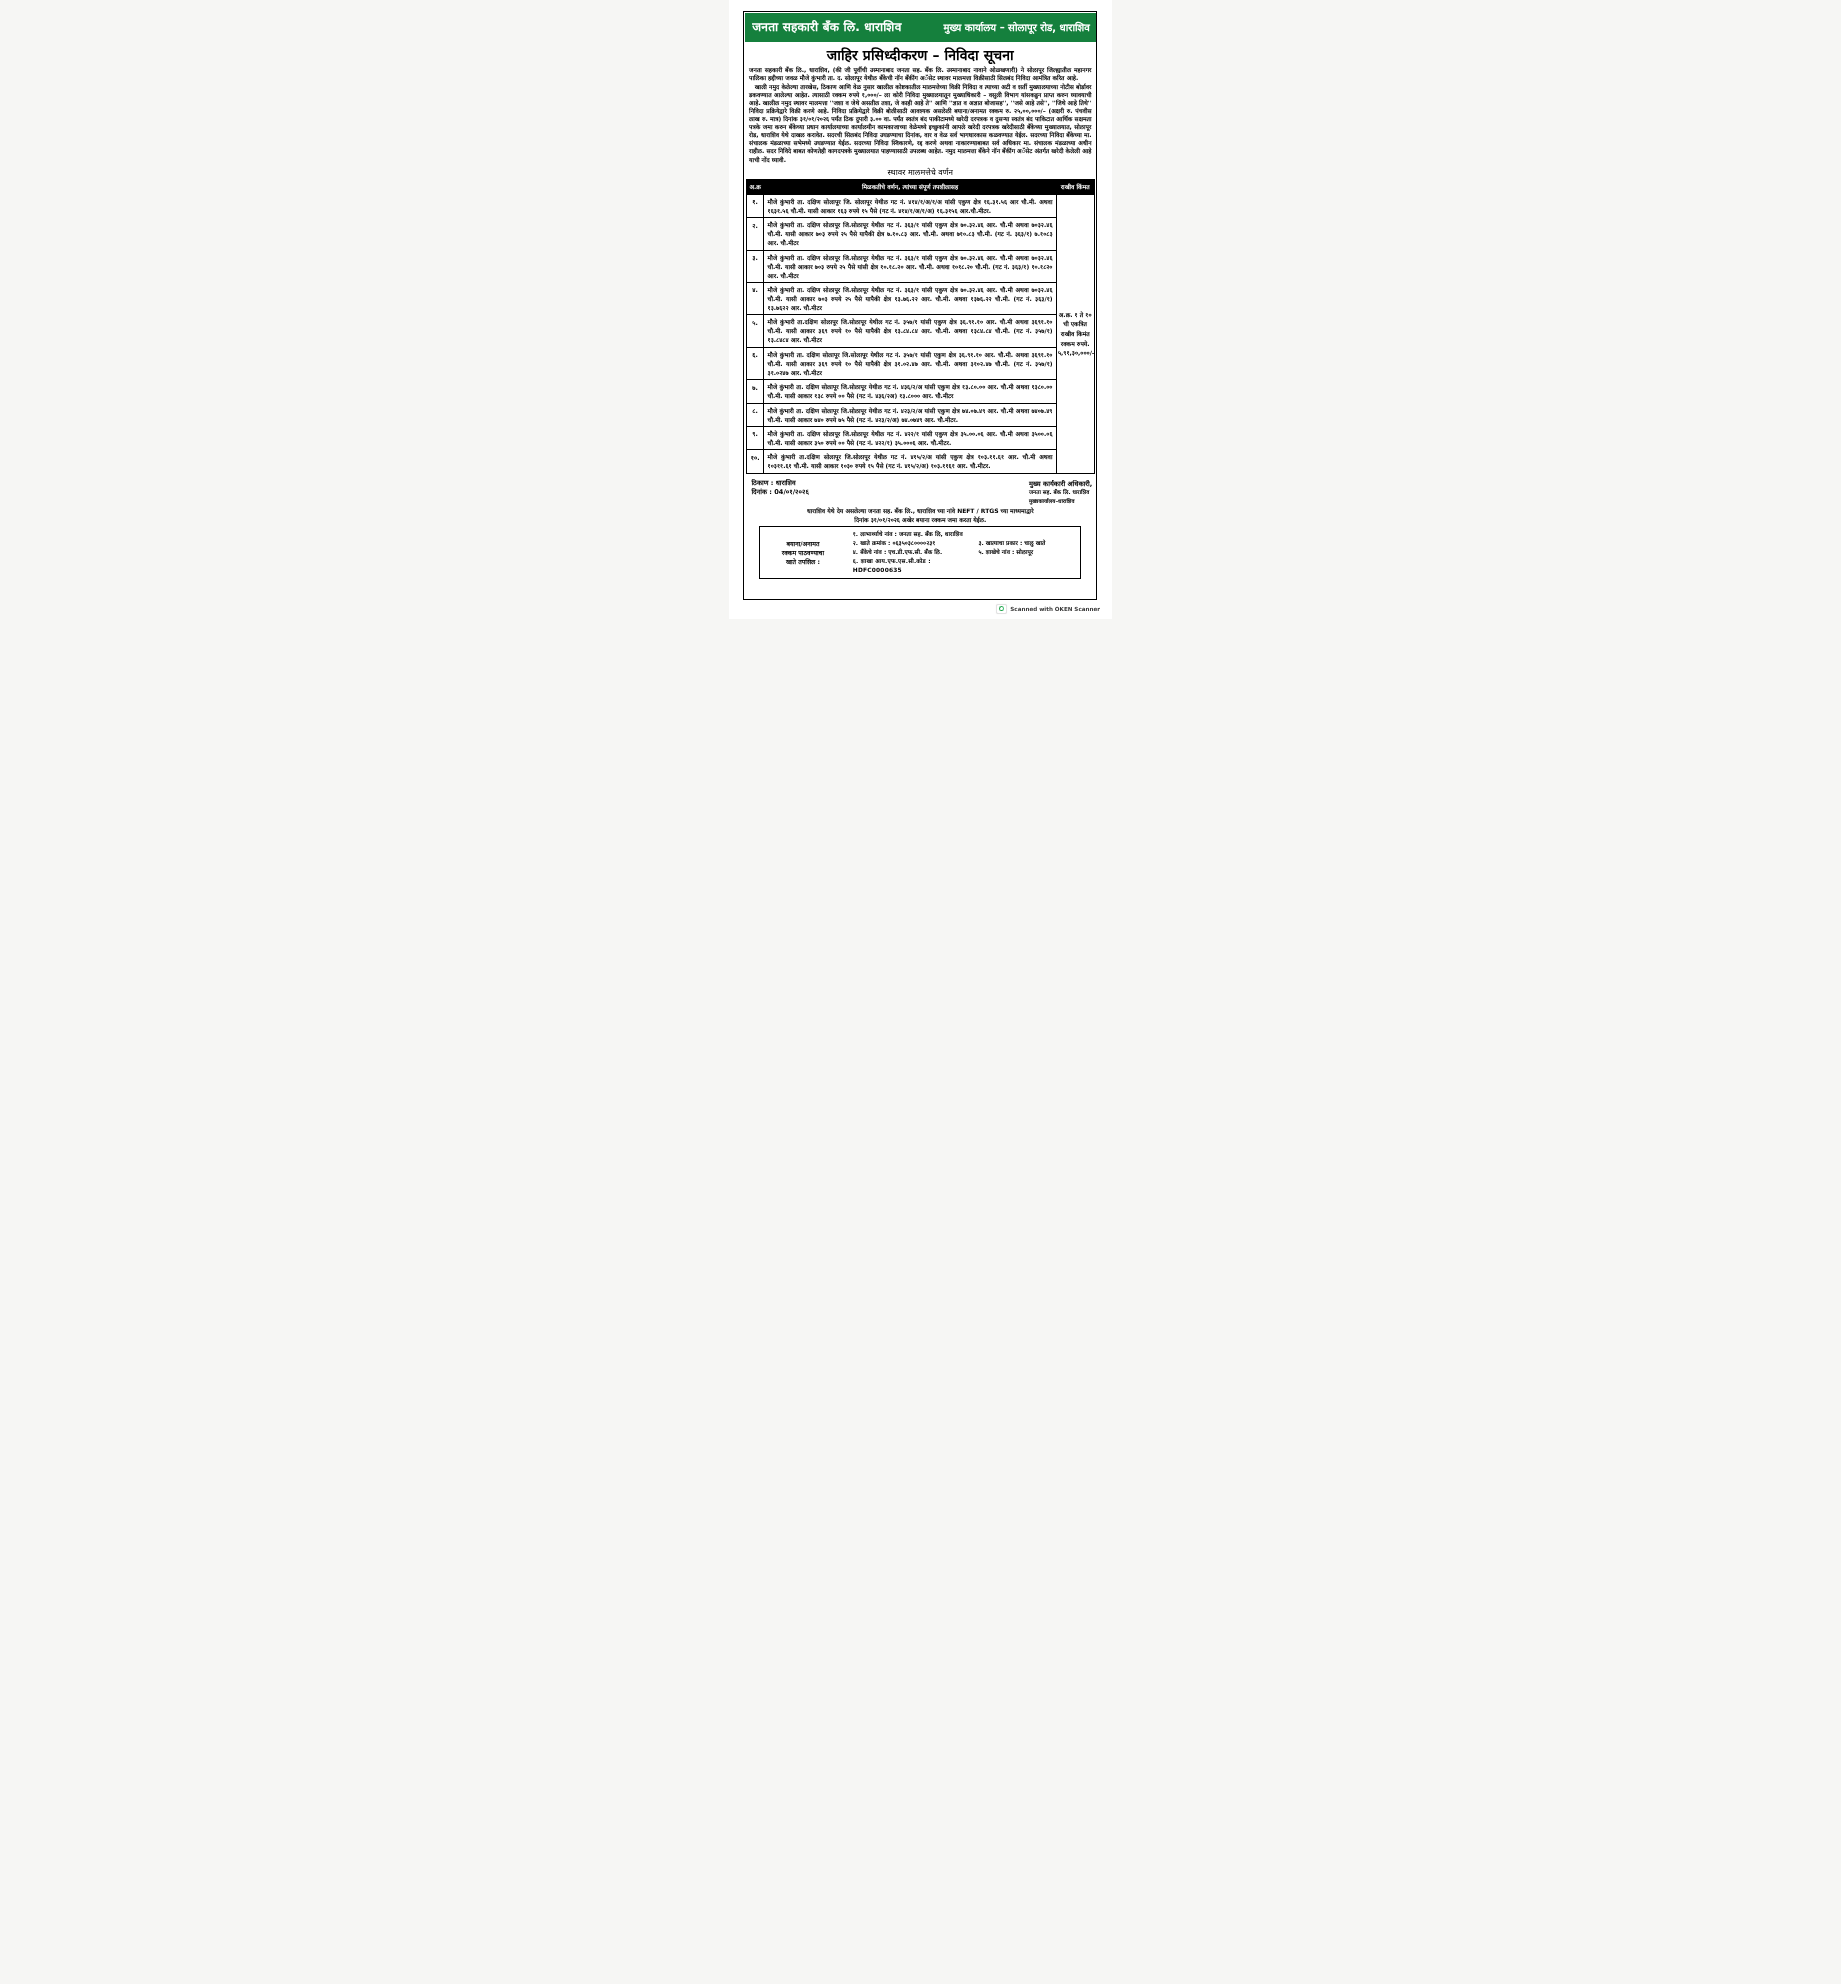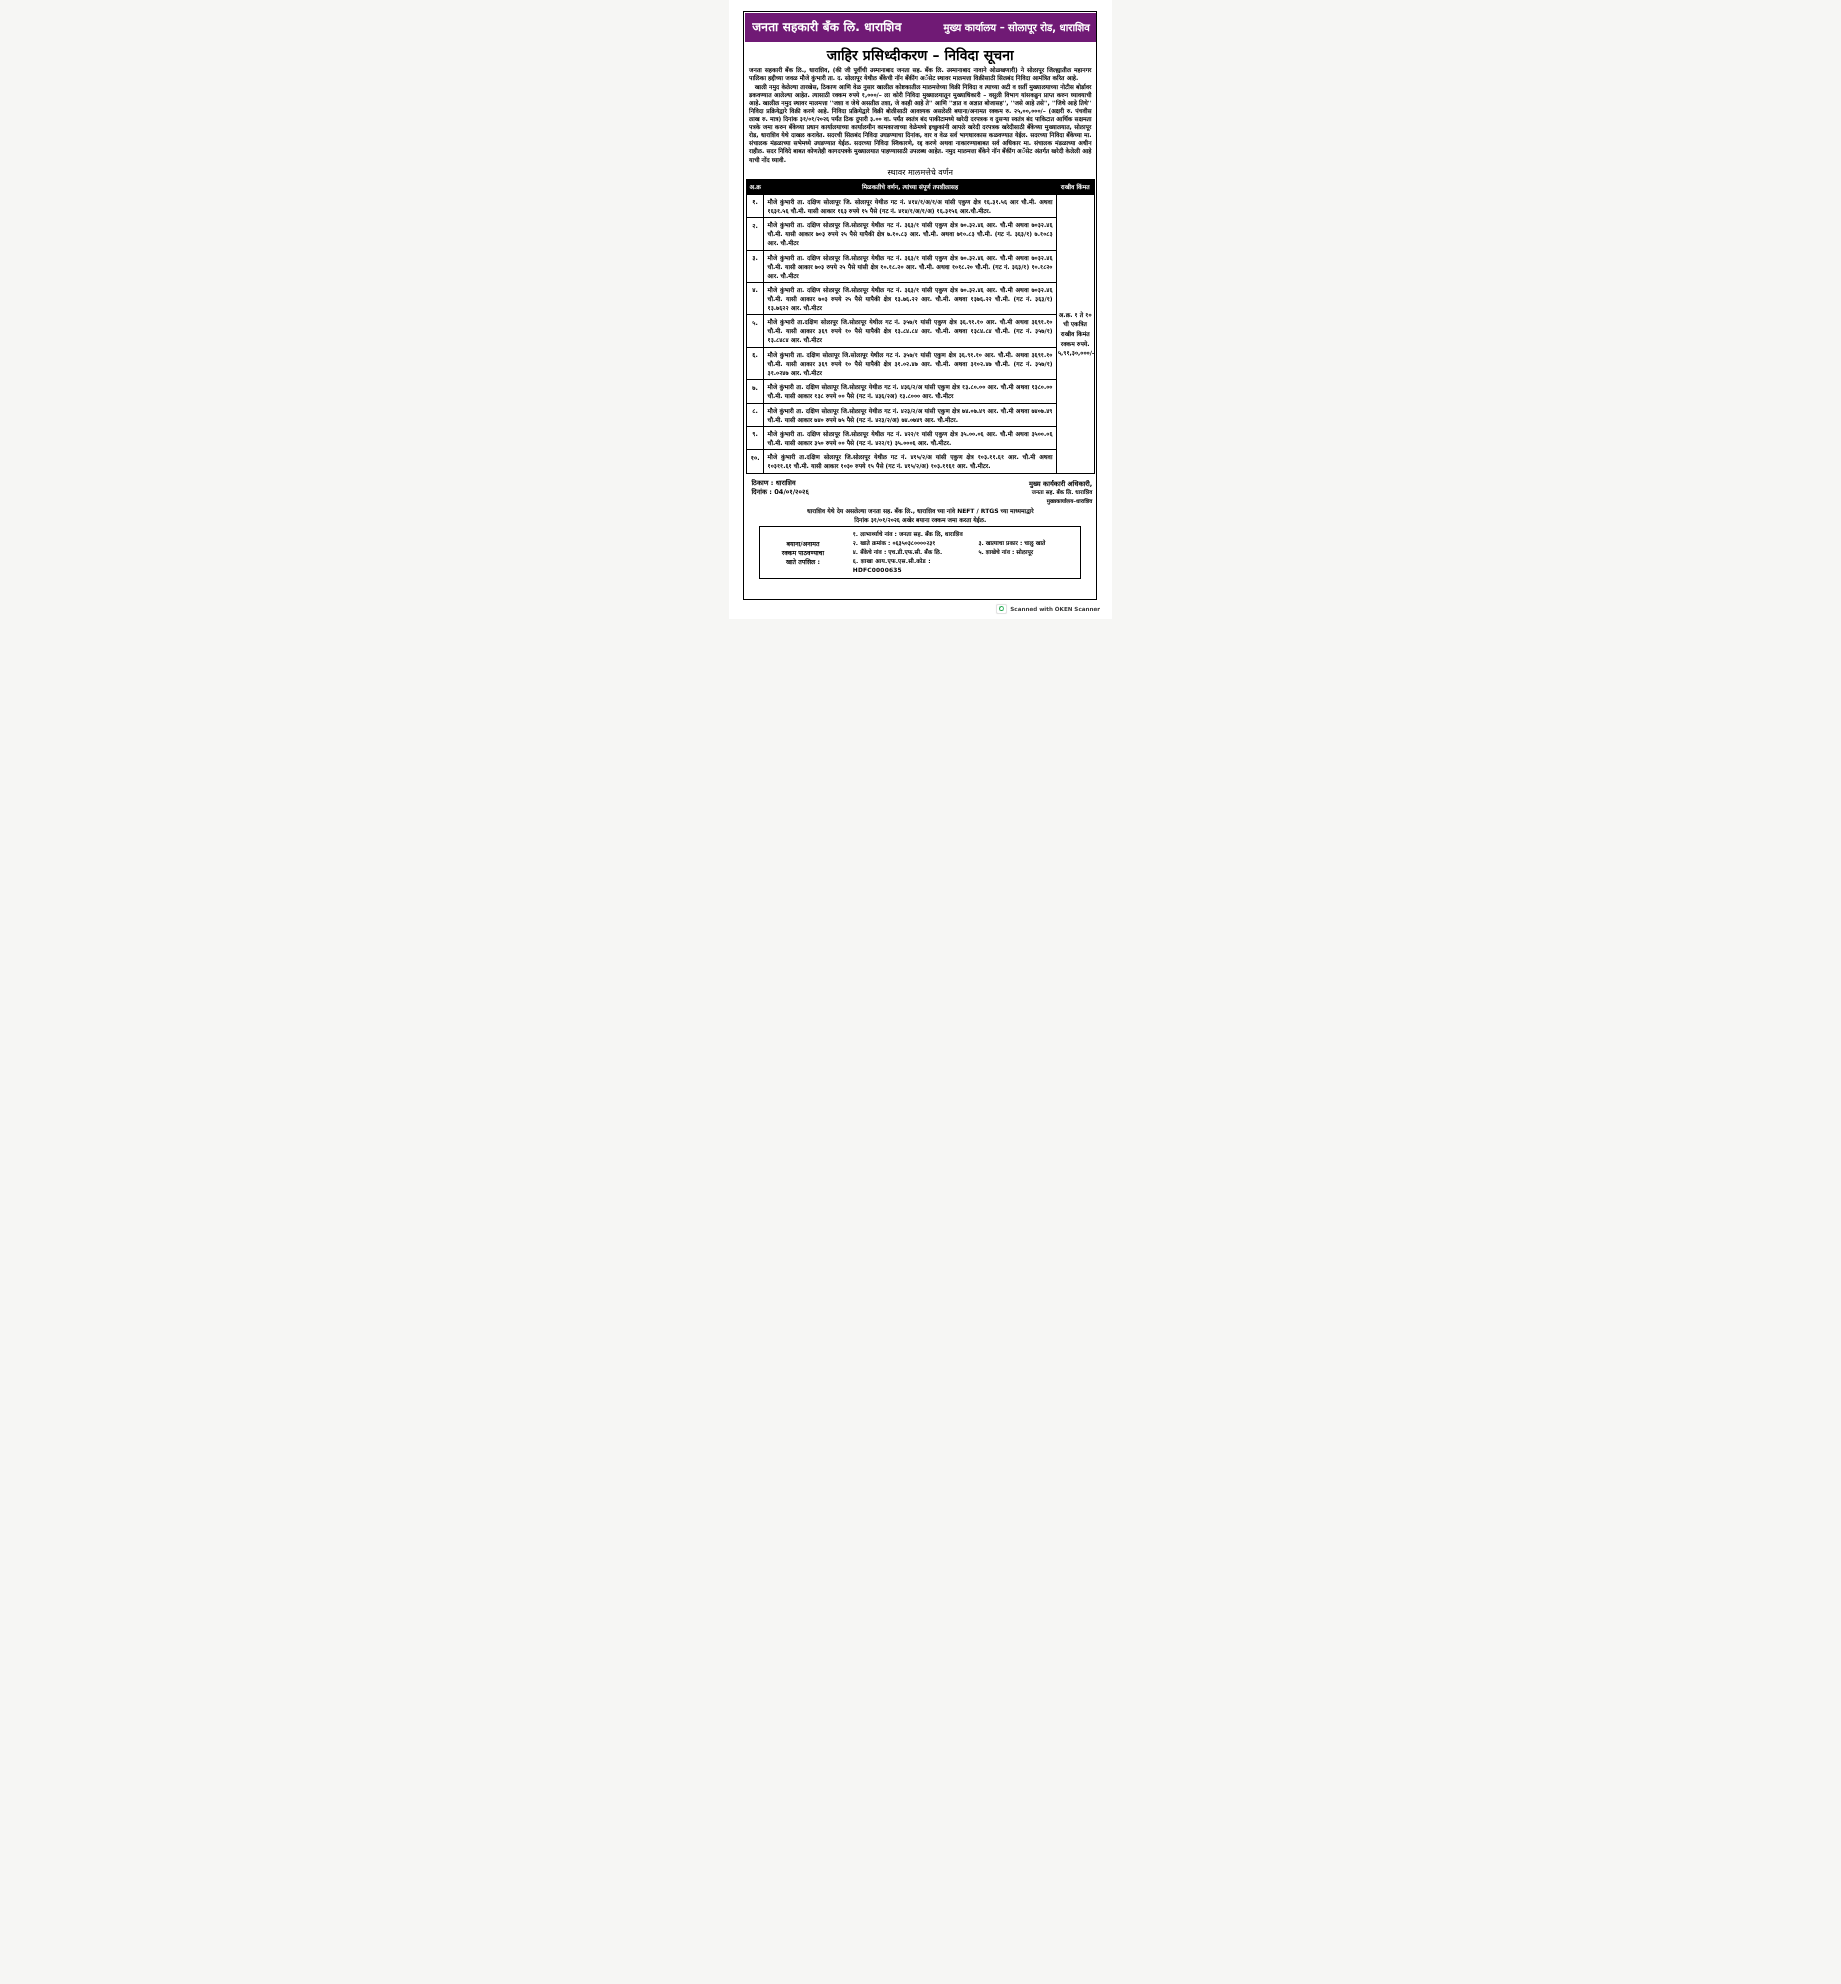--- a/index.html
+++ b/index.html
@@ -16,21 +16,21 @@
     position:absolute;left:14.3px;top:11px;
     width:354px;height:589px;
     border:1.2px solid #000;
     background:#fff;
     box-sizing:border-box;
     overflow:hidden;
   }
   
   .banner{
     margin:0.8px;
-    background:#701a75;color:#fff;
+    background:#15803d;color:#fff;
     display:flex;align-items:center;justify-content:space-between;
     padding:5.6px 5.6px 6.4px 7.1px;
   }
   .bank-name{font-size:12px;font-weight:700;letter-spacing:0.2px;}
   .office{font-size:10px;font-weight:700;white-space:nowrap;}
   
   .notice-title{
     text-align:center;font-size:14px;font-weight:800;
     margin:3.2px 0 2.4px 0;letter-spacing:0.1px;
   }
@@ -70,21 +70,21 @@
   td.reserve-cell{
     text-align:center;vertical-align:middle !important;
     font-size:6px;font-weight:700;line-height:1.6;padding:1.6px 1.2px;
   }
   
   .sign-row{
     display:flex;justify-content:space-between;align-items:flex-start;
     padding:2.4px 4px 0.8px 7.1px;
   }
   .place-date div{font-size:6.6px;font-weight:800;line-height:1.5;}
-  .signatory{text-align:right;}
+  .signatory{}
   .signatory .s1{font-size:6.7px;font-weight:800;}
   .signatory .s2{font-size:5.6px;font-weight:700;margin-top:0.8px;}
   .signatory .s3{font-size:5.4px;font-weight:700;margin-top:0.4px;}
   .payment-note{
     text-align:center;font-size:6px;font-weight:700;line-height:1.4;
     margin:1.6px 0 2.4px 0;
   }
   
   .account-box{
     margin:0.8px 15px 3.2px 15px;

